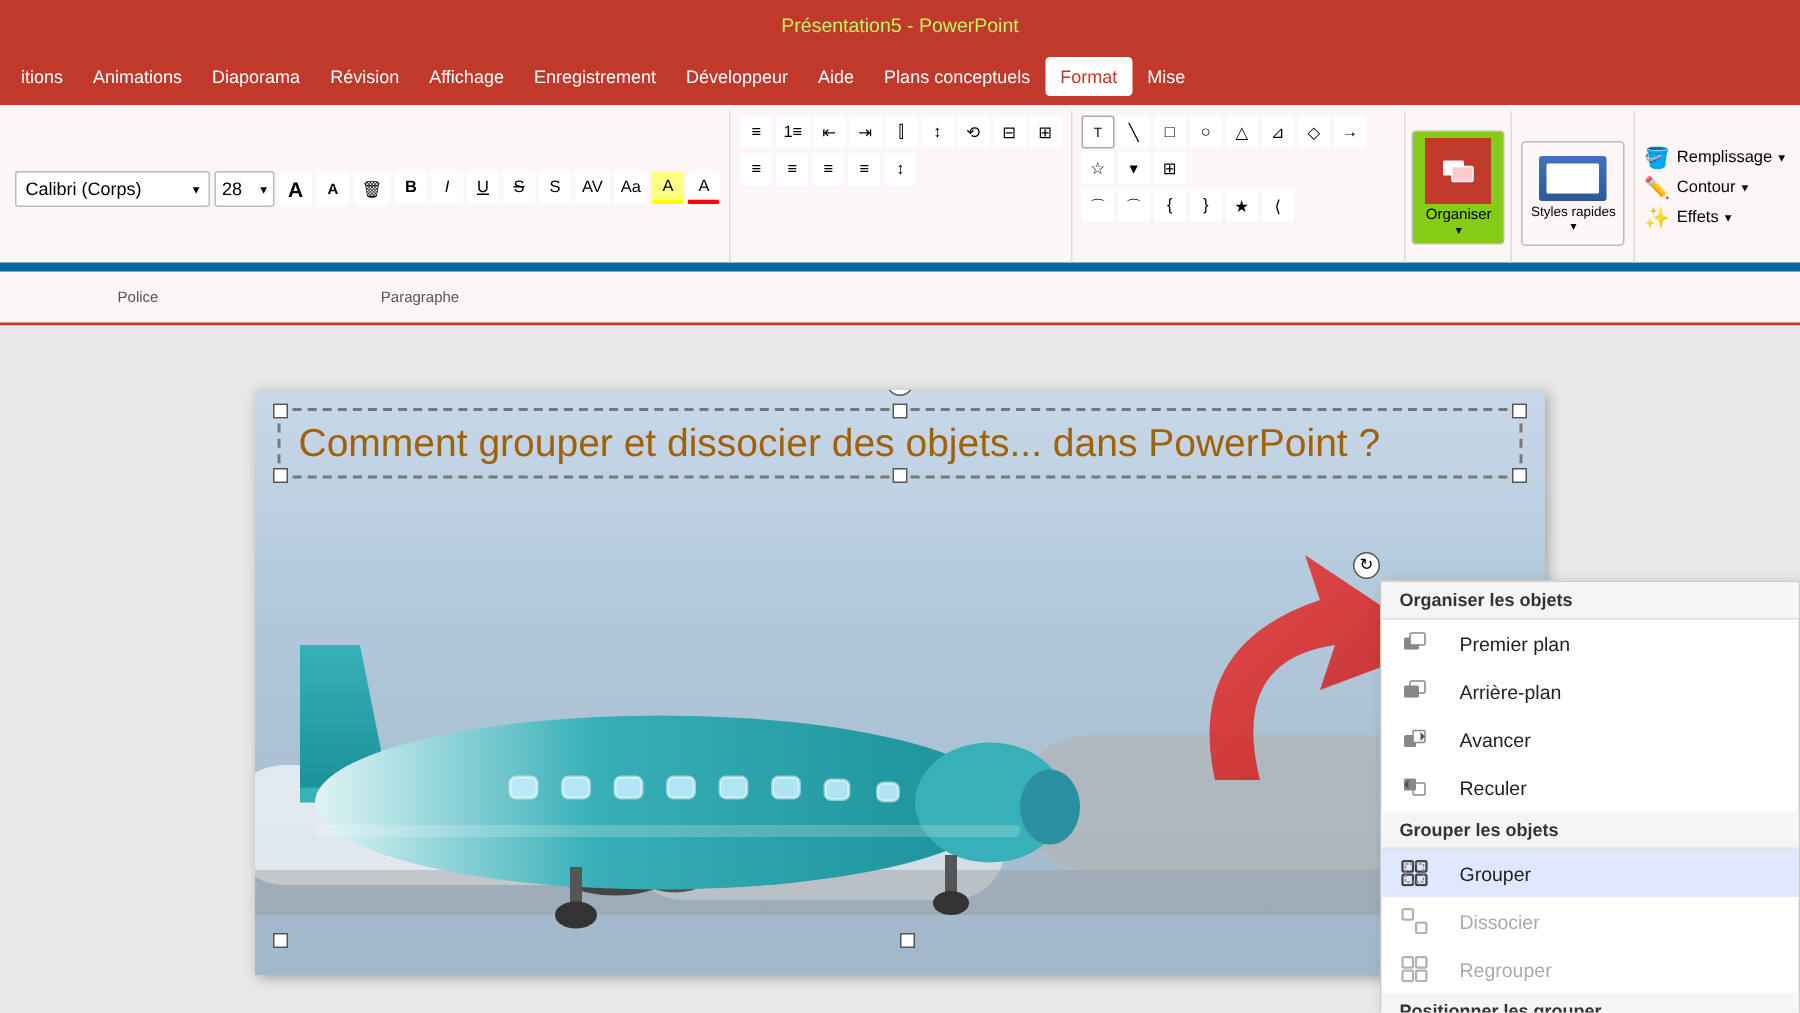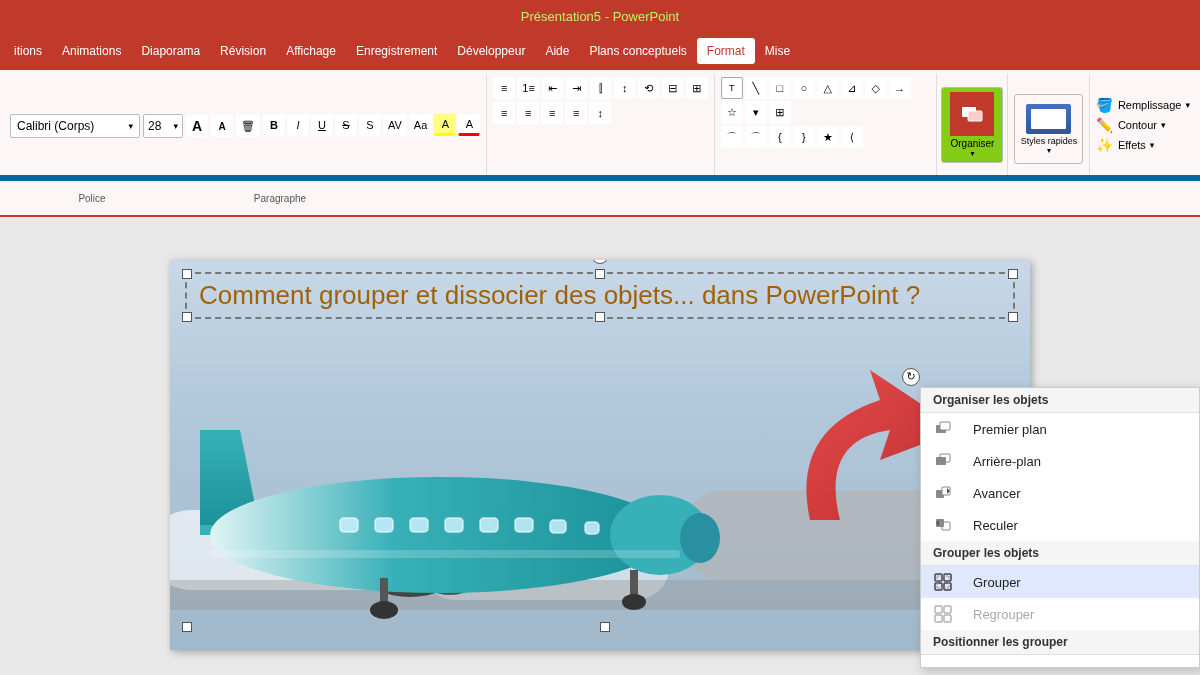--- a/index.html
+++ b/index.html
@@ -453,20 +453,29 @@
           <rect x="1" y="1" width="7" height="7" fill="none" stroke="#444" stroke-width="1.5" rx="1"></rect>
           <rect x="1" y="10" width="7" height="7" fill="none" stroke="#444" stroke-width="1.5" rx="1"></rect>
           <rect x="10" y="1" width="7" height="7" fill="none" stroke="#444" stroke-width="1.5" rx="1"></rect>
           <rect x="10" y="10" width="7" height="7" fill="none" stroke="#444" stroke-width="1.5" rx="1"></rect>
           <rect x="3" y="3" width="12" height="12" fill="none" stroke="#888" stroke-width="1" stroke-dasharray="2,1"></rect>
         </svg>
       </div>
       <span>Grouper</span>
     </div>
 
+    <div class="context-menu-item disabled">
+      <div class="menu-icon">
+        <svg width="18" height="18" viewBox="0 0 18 18" opacity="0.4">
+          <rect x="1" y="1" width="7" height="7" fill="none" stroke="#444" stroke-width="1.5" rx="1"></rect>
+          <rect x="10" y="10" width="7" height="7" fill="none" stroke="#444" stroke-width="1.5" rx="1"></rect>
+        </svg>
+      </div>
+      <span>Dissocier</span>
+    </div>
 
     <div class="context-menu-item disabled">
       <div class="menu-icon">
         <svg width="18" height="18" viewBox="0 0 18 18" opacity="0.4">
           <rect x="1" y="1" width="7" height="7" fill="none" stroke="#444" stroke-width="1.5" rx="1"></rect>
           <rect x="1" y="10" width="7" height="7" fill="none" stroke="#444" stroke-width="1.5" rx="1"></rect>
           <rect x="10" y="1" width="7" height="7" fill="none" stroke="#444" stroke-width="1.5" rx="1"></rect>
           <rect x="10" y="10" width="7" height="7" fill="none" stroke="#444" stroke-width="1.5" rx="1"></rect>
         </svg>
       </div>

